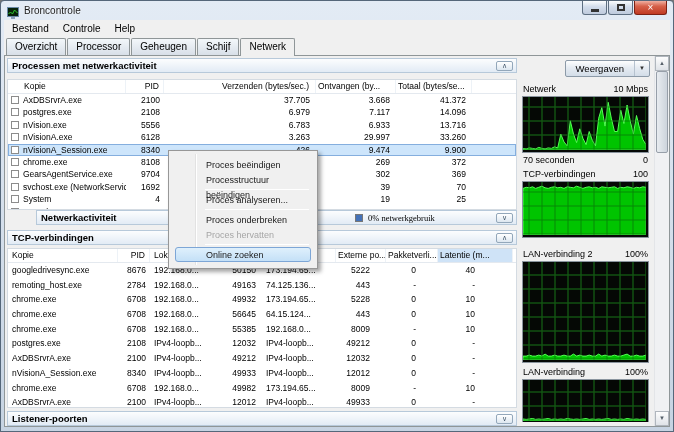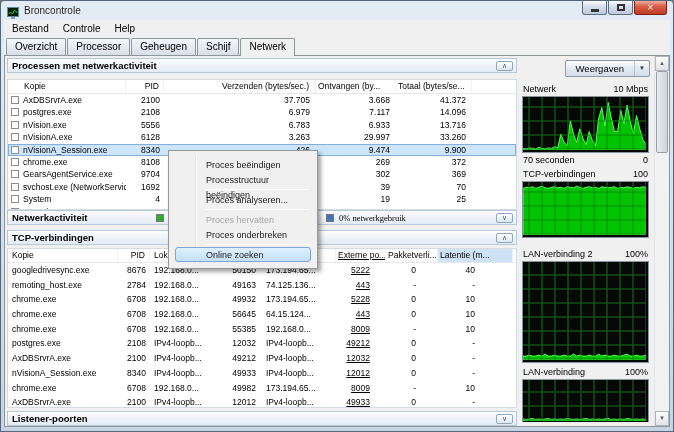--- a/index.html
+++ b/index.html
@@ -36,21 +36,21 @@
 
   
   .left-panel { position:relative; width:512px; margin:2px 0 0 2px; height:368px; }
   .sec-header { position:absolute; left:0; right:2px; height:15px;
     background:linear-gradient(#fcfdfe,#e2ebf5); border:1px solid #b7c9da;
     display:flex; align-items:center; padding:0 4px; font-size:9.5px; font-weight:bold; color:#000; }
   .chev { position:absolute; right:3px; top:2px; width:17px; height:10px; border:1px solid #93a7ba;
     background:linear-gradient(#ffffff,#dde7f0); font-size:7px; line-height:8px; text-align:center;
     color:#44586c; border-radius:2px; font-weight:normal; }
   .sec-proc { top:0; }
-  .sec-netact { top:152px; }
+  .sec-netact { top:152px;margin-left:29px; }
   .sec-tcp { top:172px; }
   .sec-listener { top:353px; }
   .leg-box { position:absolute; top:3px; width:8px; height:8px; border:1px solid #777; }
   .leg-green { left:148px; background:#2fae2f; }
   .leg-blue { left:318px; background:#4472b8; }
   .leg-text { position:absolute; left:331px; top:0; height:15px; line-height:15px;
     font-weight:normal; font-size:8.5px;font-family:Liberation Serif, serif; }
 
   
   .dtable { position:absolute; left:0; right:2px; background:#fff; border:1px solid #d4dbe2;
@@ -69,21 +69,21 @@
   .pc-pid { width:38px; text-align:right; padding-right:4px; }
   .pc-send { width:152px; text-align:right; padding-right:6px; }
   .pc-recv { width:80px; } .prow .pc-recv { text-align:right; padding-right:6px; }
   .pc-total { width:76px; } .prow .pc-total { text-align:right; padding-right:6px; }
   .thead .pc-recv,.thead .pc-total { padding-left:2px; }
   .tc-name { width:110px; padding-left:4px; }
   .tc-pid { width:32px; text-align:right; padding-right:4px; }
   .tc-laddr { width:72px; padding-left:4px; }
   .tc-lport { width:40px; } .trow .tc-lport { text-align:right; padding-right:6px; }
   .tc-raddr { width:74px; padding-left:4px; }
-  .tc-rport { width:50px;text-decoration:underline; } .trow .tc-rport { text-align:right; padding-right:16px; }
+  .tc-rport { width:50px; } .trow .tc-rport { text-align:right; padding-right:16px; }
   .tc-loss { width:52px; } .trow .tc-loss { text-align:right; padding-right:22px; }
   .tc-lat { width:75px; } .trow .tc-lat { text-align:right; padding-right:38px; }
   .thead .tc-lport,.thead .tc-rport,.thead .tc-loss,.thead .tc-lat { padding-left:2px; }
   .thead .sorted { background:#cfe3f7; }
 
   
   .ctx-menu { position:absolute; left:167px; top:149px; width:150px; background:#f0f0f0;
     border:1px solid #979797; box-shadow:3px 3px 4px rgba(0,0,0,.35); padding:6px; z-index:50; }
   .ctx-menu::before { content:""; position:absolute; left:26px; top:3px; bottom:3px; width:1px;
     background:#e2e2e2; box-shadow:1px 0 0 #fff; }
@@ -574,18 +574,18 @@
 
     </div>
   </div>
 
   <div class="ctx-menu">
       <div class="mitem">Proces beëindigen</div>
       <div class="mitem">Processtructuur beëindigen</div>
       <div class="msep"></div>
       <div class="mitem">Proces analyseren...</div>
       <div class="msep"></div>
+      <div class="mitem">Proces onderbreken</div>
       <div class="mitem dis">Proces hervatten</div>
-      <div class="mitem">Proces onderbreken</div>
       <div class="msep"></div>
       <div class="mitem hov">Online zoeken</div>
     </div>
 </div>
 
 </body></html>

